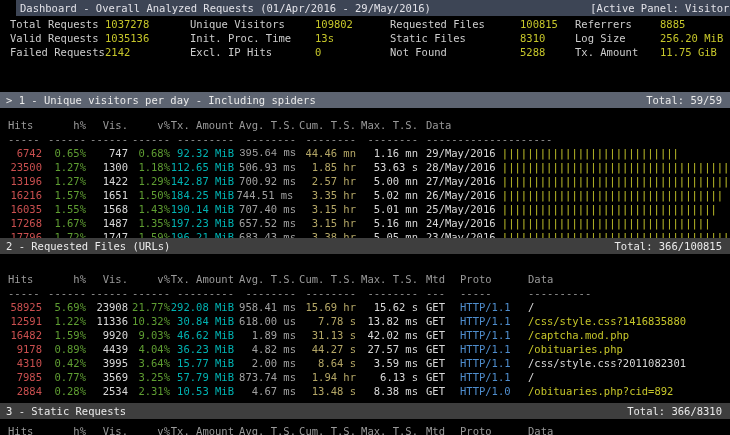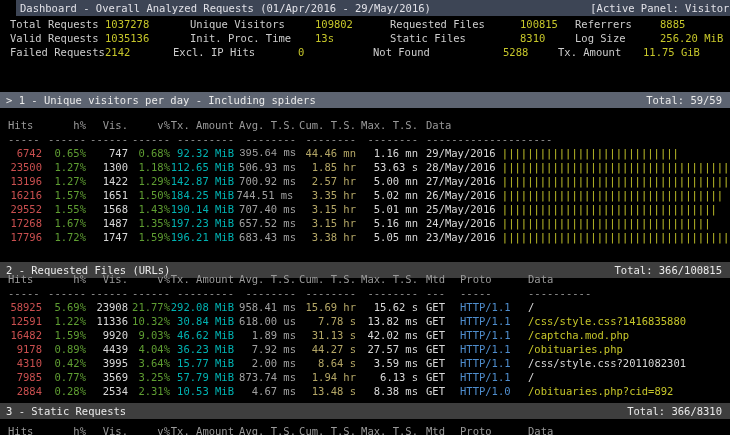--- a/index.html
+++ b/index.html
@@ -18,21 +18,21 @@
   .cell{display:block;white-space:pre;overflow:visible;}
   .lbl{color:#cdcdcd;}
   .val{color:#c6c62a;}
   .phdr{
     position:absolute;left:0;width:730px;height:16px;box-sizing:border-box;
     display:flex;justify-content:space-between;align-items:center;
     padding:0 8px 0 6px;color:#ebebeb;
   }
   .phdr.active{background:#5d6471;}
   .phdr.inactive{background:#3e3e3e;}
-  #p1h{top:92px;} #p2h{top:262px;} #p3h{top:403px;}
+  #p1h{top:92px;} #p2h{top:238px;} #p3h{top:403px;}
   .table{position:absolute;left:8px;width:722px;}
   #t1{top:118px;} #t2{top:272px;} #t3{top:424px;}
   .trow{display:flex;height:14px;}
   .hdr{color:#9a9a9a;}
   .red{color:#c94f4f;}
   .green{color:#5f9e32;}
   .cyan{color:#00b2b2;}
   .gray{color:#a0a0a0;}
   .tan{color:#b4a766;}
   .white{color:#d8d8d8;}
@@ -65,21 +65,21 @@
         <span class="cell val" style="width: 85px;">1035136</span>
         <span class="cell lbl" style="width: 125px;">Init. Proc. Time</span>
         <span class="cell val" style="width: 75px;">13s</span>
         <span class="cell lbl" style="width: 130px;">Static Files</span>
         <span class="cell val" style="width: 55px;">8310</span>
         <span class="cell lbl" style="width: 85px;">Log Size</span>
         <span class="cell val">256.20 MiB</span>
       </div>
       <div class="sumrow">
         <span class="cell lbl" style="width: 95px;">Failed Requests</span>
-        <span class="cell val" style="width: 68px;">2142</span>
+        <span class="cell val" style="width: 85px;">2142</span>
         <span class="cell lbl" style="width: 125px;">Excl. IP Hits</span>
         <span class="cell val" style="width: 75px;">0</span>
         <span class="cell lbl" style="width: 130px;">Not Found</span>
         <span class="cell val" style="width: 55px;">5288</span>
         <span class="cell lbl" style="width: 85px;">Tx. Amount</span>
         <span class="cell val">11.75 GiB</span>
       </div>
     </div>
 
   <div class="phdr active" id="p1h">
@@ -147,21 +147,21 @@
         <span class="cell green" style="text-align: right; width: 44px;">1.57%</span>
         <span class="cell white" style="text-align: right; width: 42px;">1651</span>
         <span class="cell green" style="text-align: right; width: 42px;">1.50%</span>
         <span class="cell cyan" style="text-align: right; width: 64px;">184.25 MiB</span>
         <span class="cell gray" style="text-align: center; width: 62px;">744.51 ms</span>
         <span class="cell tan" style="text-align: right; width: 60px;">3.35 hr</span>
         <span class="cell white" style="text-align: right; width: 62px;">5.02 mn</span>
         <span class="cell white" style="text-align: left; flex: 1 1 0%; min-width: 0px; margin-left: 8px;"><span class="white">26/May/2016</span><span class="yellow"> |||||||||||||||||||||||||||||||||||</span></span>
       </div>
       <div class="trow">
-        <span class="cell red" style="text-align: right; width: 34px;">29552</span>
+        <span class="cell red" style="text-align: right; width: 34px;">16035</span>
         <span class="cell green" style="text-align: right; width: 44px;">1.55%</span>
         <span class="cell white" style="text-align: right; width: 42px;">1568</span>
         <span class="cell green" style="text-align: right; width: 42px;">1.43%</span>
         <span class="cell cyan" style="text-align: right; width: 64px;">190.14 MiB</span>
         <span class="cell gray" style="text-align: right; width: 62px;">707.40 ms</span>
         <span class="cell tan" style="text-align: right; width: 60px;">3.15 hr</span>
         <span class="cell white" style="text-align: right; width: 62px;">5.01 mn</span>
         <span class="cell white" style="text-align: left; flex: 1 1 0%; min-width: 0px; margin-left: 8px;"><span class="white">25/May/2016</span><span class="yellow"> ||||||||||||||||||||||||||||||||||</span></span>
       </div>
       <div class="trow">
@@ -257,21 +257,21 @@
         <span class="cell white" style="text-align: left; width: 34px; margin-left: 8px;">GET</span>
         <span class="cell blue" style="text-align: left; width: 68px;">HTTP/1.1</span>
         <span class="cell yellow" style="text-align: left; flex: 1 1 0%; min-width: 0px;">/captcha.mod.php</span>
       </div>
       <div class="trow">
         <span class="cell red" style="text-align: right; width: 34px;">9178</span>
         <span class="cell green" style="text-align: right; width: 44px;">0.89%</span>
         <span class="cell white" style="text-align: right; width: 42px;">4439</span>
         <span class="cell green" style="text-align: right; width: 42px;">4.04%</span>
         <span class="cell cyan" style="text-align: right; width: 64px;">36.23 MiB</span>
-        <span class="cell gray" style="text-align: right; width: 62px;">7.92 ms</span>
+        <span class="cell gray" style="text-align: right; width: 62px;">4.82 ms</span>
         <span class="cell tan" style="text-align: right; width: 60px;">44.27 s</span>
         <span class="cell white" style="text-align: right; width: 62px;">27.57 ms</span>
         <span class="cell white" style="text-align: left; width: 34px; margin-left: 8px;">GET</span>
         <span class="cell blue" style="text-align: left; width: 68px;">HTTP/1.1</span>
         <span class="cell yellow" style="text-align: left; flex: 1 1 0%; min-width: 0px;">/obituaries.php</span>
       </div>
       <div class="trow">
         <span class="cell red" style="text-align: right; width: 34px;">4310</span>
         <span class="cell green" style="text-align: right; width: 44px;">0.42%</span>
         <span class="cell white" style="text-align: right; width: 42px;">3995</span>

